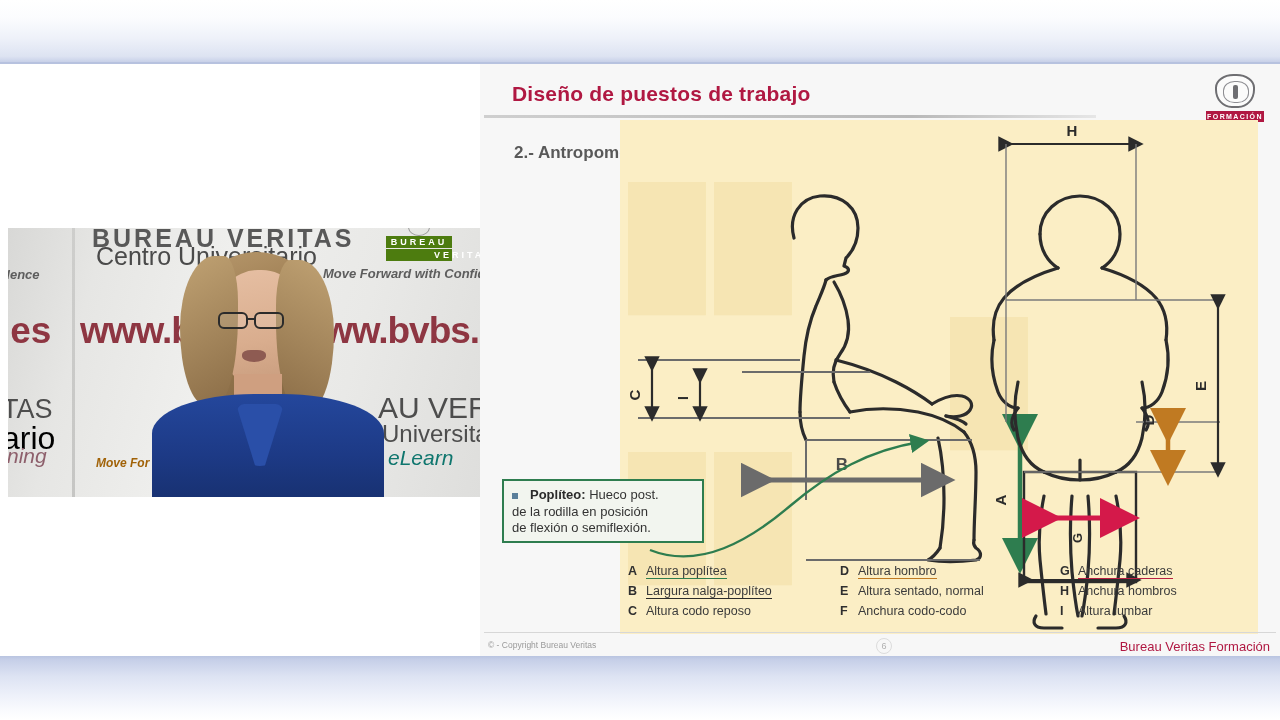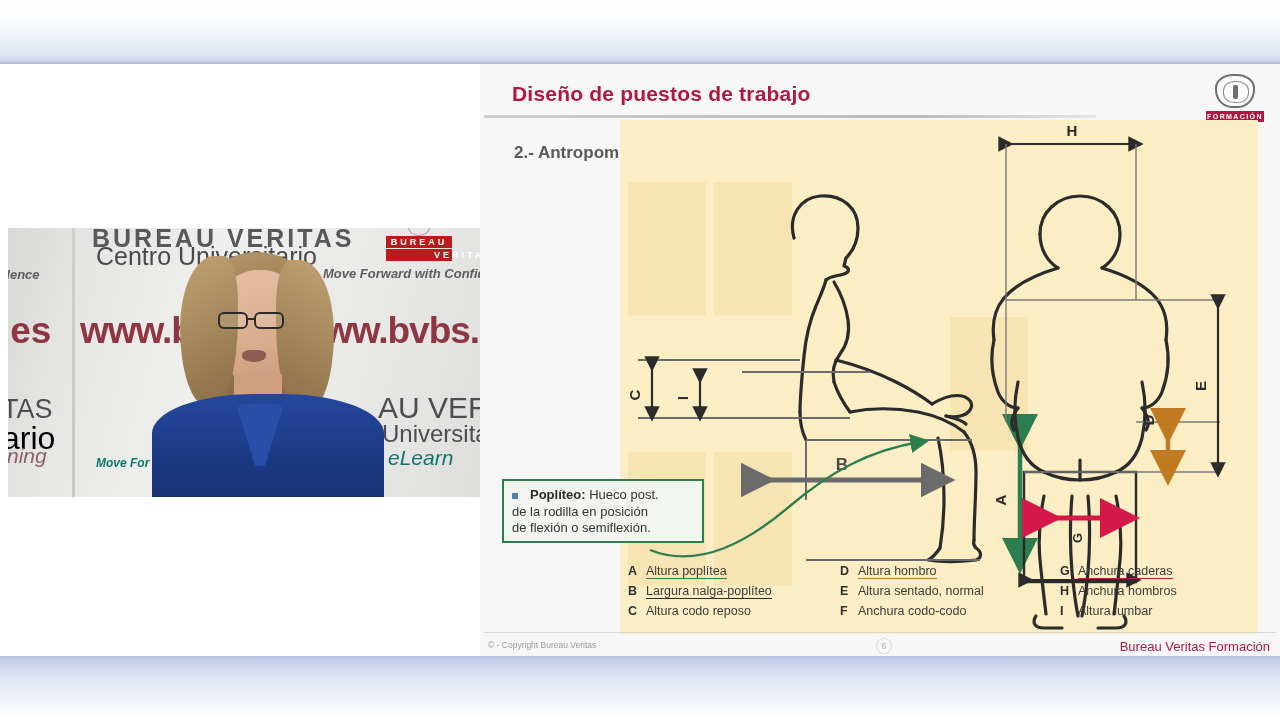--- a/index.html
+++ b/index.html
@@ -53,31 +53,31 @@
   .bd-move1 { left: 315px; top: 38px; font-size: 13px; font-weight: 700; font-style: italic; color: #5d5d5d; }
   .bd-url1 { left: 72px; top: 82px; font-size: 37px; font-weight: 700; color: #8e3642; letter-spacing: -1px;}
   .bd-url0 { left: -8px; top: 82px; font-size: 37px; font-weight: 700; color: #8e3642; }
   .bd-url2 { left: 316px; top: 82px; font-size: 37px; font-weight: 700; color: #8e3642; letter-spacing: -1px;}
   .bd-tas { left: -6px; top: 166px; font-size: 27px; color: #4d4d4d; text-align: right; }
   .bd-tario { left: -6px; top: 192px; font-size: 32px; color: #000000; text-align: right; }
   .bd-rning { left: -8px; top: 216px; font-size: 21px; font-style: italic; color: #8d5f6b; }
   .bd-auver { left: 370px; top: 163px; font-size: 30px; color: #4d4d4d; }
   .bd-univ { left: 374px; top: 192px; font-size: 24px; color: #4d4d4d; }
   .bd-elearn2 { left: 380px; top: 218px; font-size: 21px; font-style: italic; color: #0f766e; }
-  .bd-move2 { left: 88px; top: 228px; font-size: 12px; font-weight: 700; font-style: italic; color: #0f766e; }
+  .bd-move2 { left: 88px; top: 228px; font-size: 12px; font-weight: 700; font-style: italic; color: #a16207; }
   .bv-logo-sm {
     position: absolute; left: 378px; top: 0px; width: 66px; height: 34px;
   }
   .bv-logo-sm .seal {
     position: absolute; left: 22px; top: -10px; width: 22px; height: 18px;
     border: 1.5px solid #9a9a9a; border-radius: 50%;
   }
   .bv-logo-sm .bar {
     position: absolute; left: 0; width: 66px; height: 12px;
-    background: #b91c1c; color: #fff; font-size: 9px; font-weight: 700;
+    background: #4d7c0f; color: #fff; font-size: 9px; font-weight: 700;
     letter-spacing: 3px; text-align: center; line-height: 12px;
   }
   .bv-logo-sm .bar1 { top: 8px; }
   .bv-logo-sm .bar2 { top: 21px; padding-left: 48px; }
 
   
   .person { position: absolute; left: 150px; top: 18px; width: 220px; height: 251px; }
   .hair {
     position: absolute; left: 24px; top: 6px; width: 150px; height: 160px;
     background: linear-gradient(160deg, #b99a6e 0%, #9c7c51 40%, #7f6340 100%);

